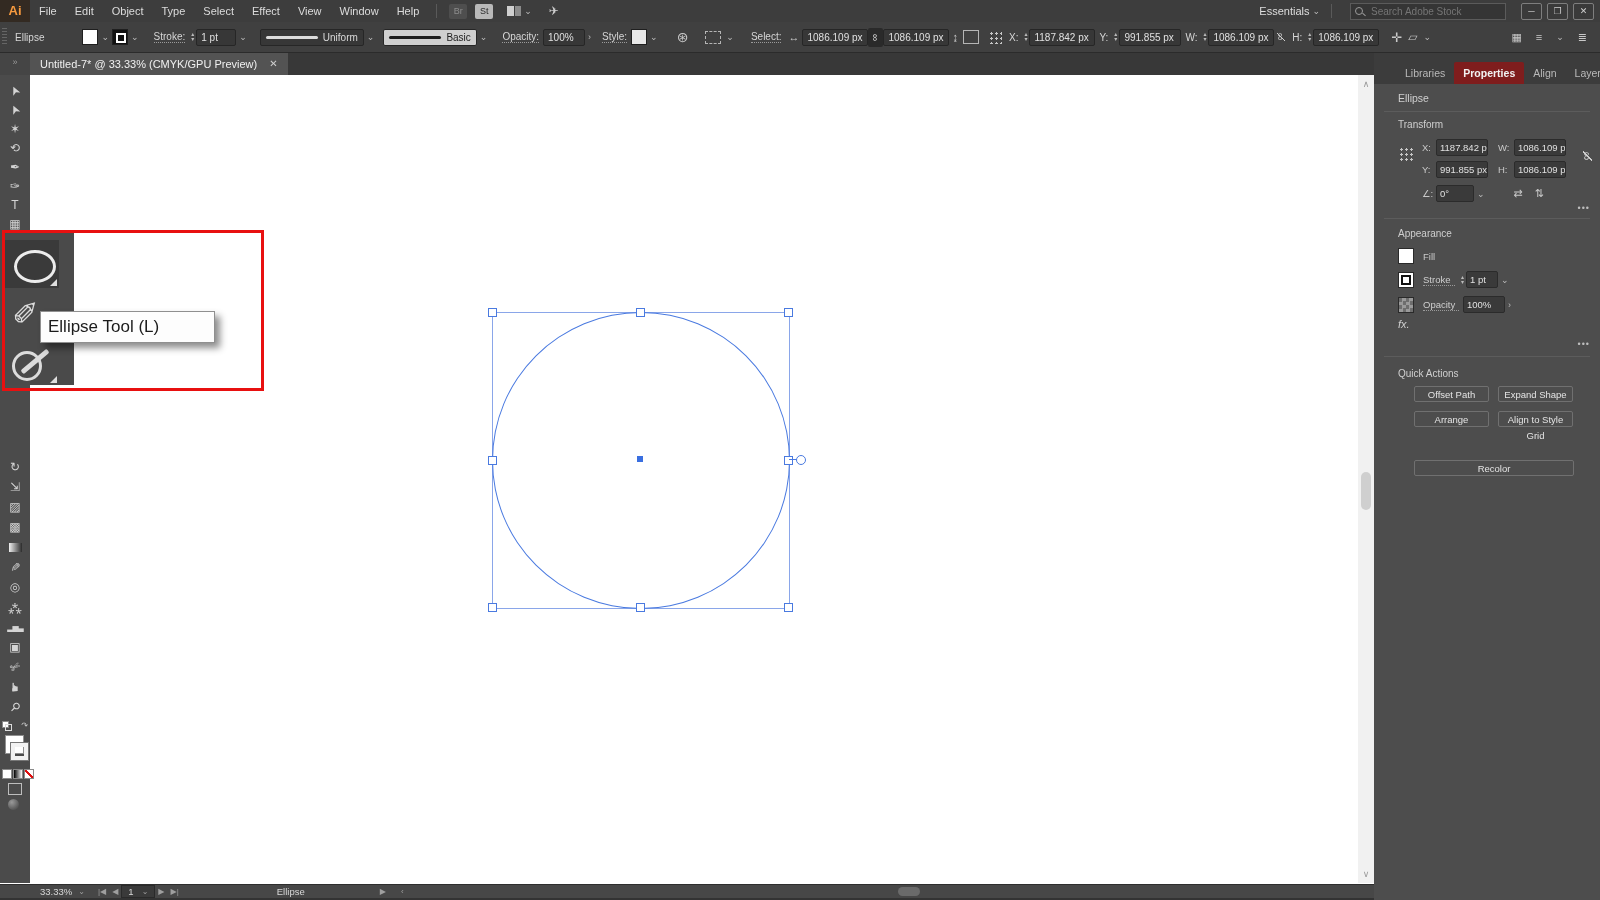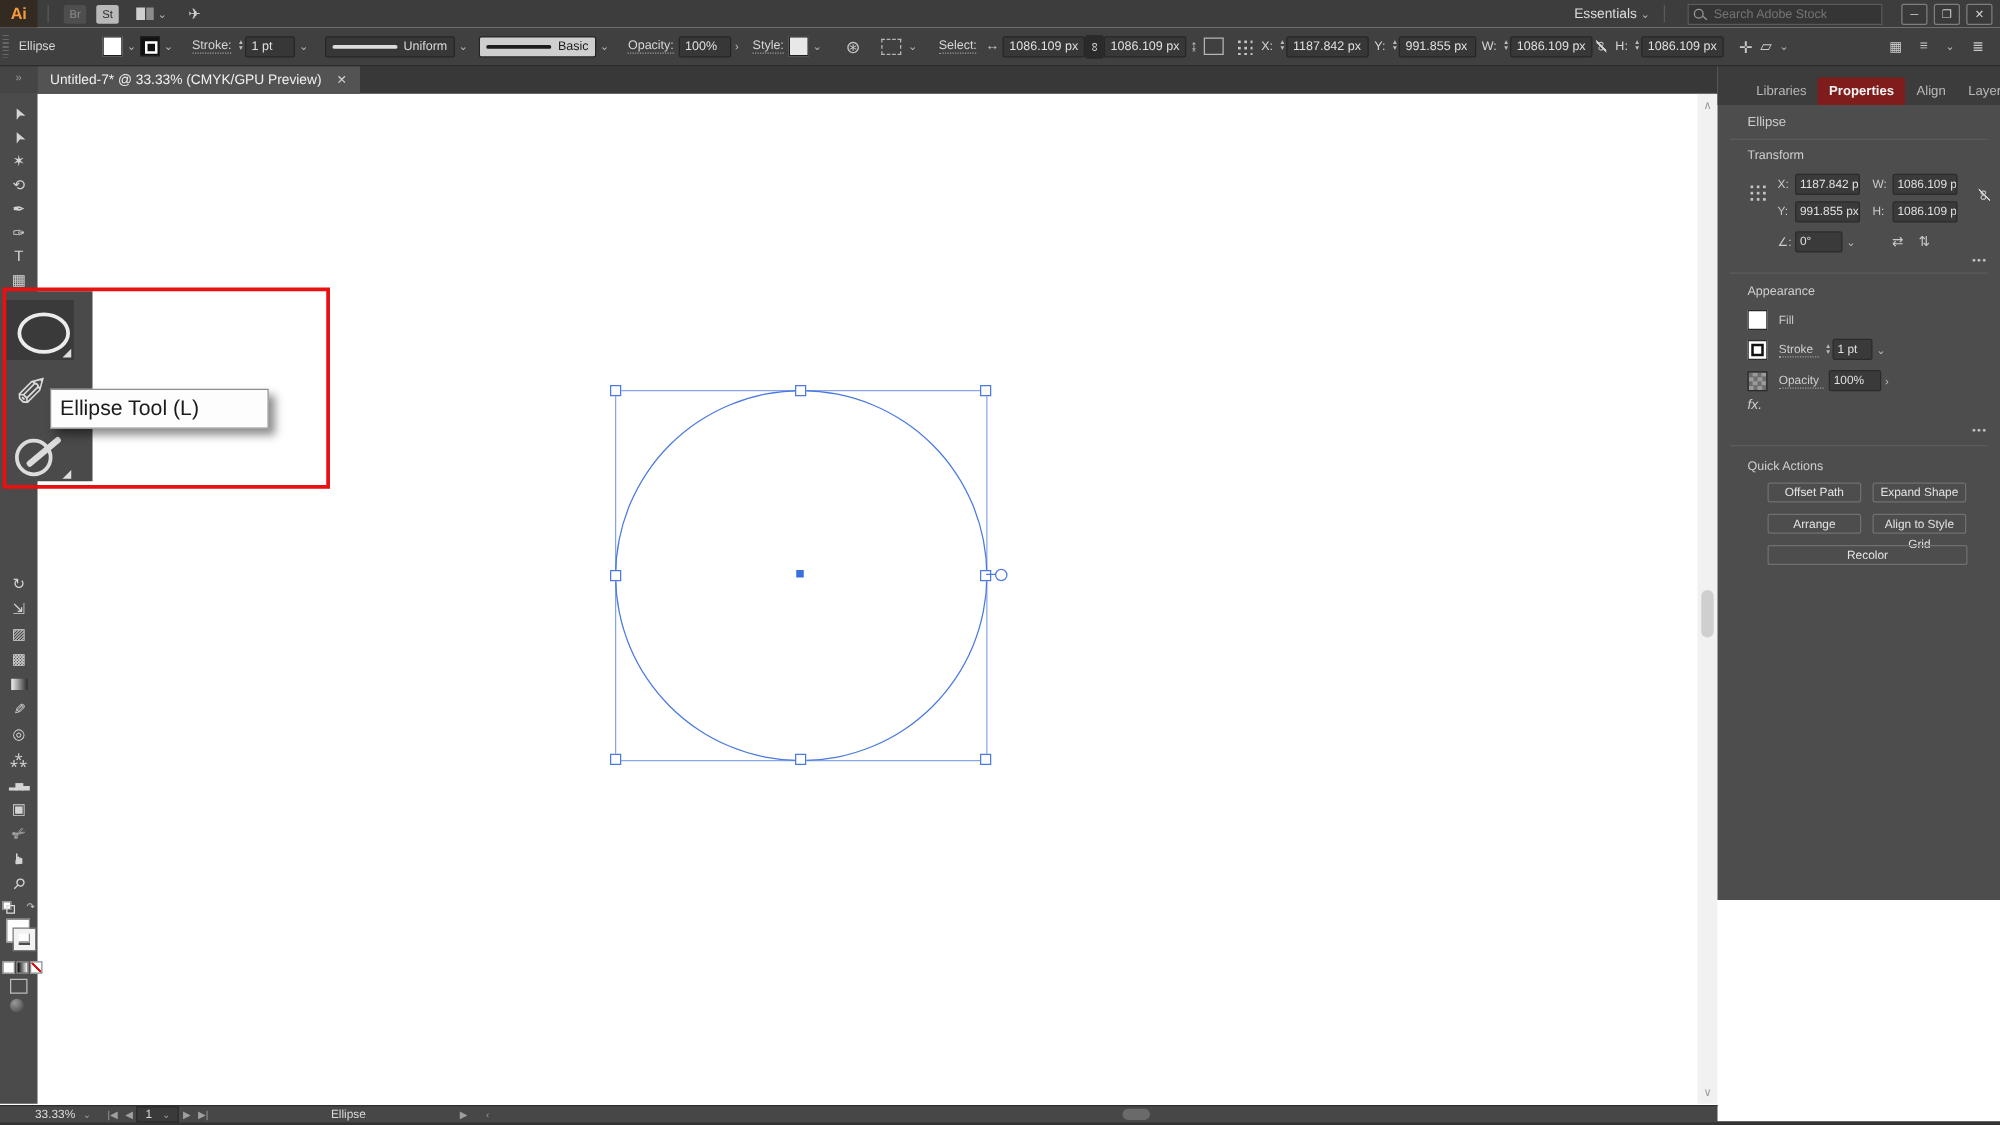--- a/index.html
+++ b/index.html
@@ -106,61 +106,73 @@
   .selcircle{position:absolute;left:492px;top:312px;width:296px;height:295px;border:1.5px solid #4a7ae0;border-radius:50%;z-index:5;}
   .handle{position:absolute;width:7px;height:7px;background:#fff;border:1px solid #4a7ae0;z-index:6;}
   .centerdot{position:absolute;left:637px;top:456px;width:6px;height:6px;background:#3a6fe0;z-index:6;}
   .widgetline{position:absolute;left:789px;top:459px;width:8px;height:1px;background:#4a7ae0;z-index:6;}
   .widgetcircle{position:absolute;left:796px;top:455px;width:8px;height:8px;border:1px solid #4a7ae0;border-radius:50%;background:#fff;z-index:6;}
   
   .vscroll{position:absolute;left:1358px;top:75px;width:16px;height:808px;background:#f1f1f1;z-index:8;}
   .vscroll .arr{position:absolute;left:0;width:16px;text-align:center;color:#9a9a9a;font-size:9px;}
   .vthumb{position:absolute;left:3px;top:397px;width:10px;height:38px;background:#cfcfcf;border-radius:5px;}
   
-  .panel{position:absolute;left:1374px;top:52px;width:226px;height:668px;background:#4d4d4d;z-index:20;font-size:10px;}
+  .panel{position:absolute;left:1374px;top:52px;width:226px;height:848px;background:#4d4d4d;z-index:20;font-size:10px;}
   .panel-tabs{position:absolute;left:0;top:0;width:226px;height:32px;background:#3c3c3c;display:flex;align-items:flex-end;padding-left:22px;box-sizing:border-box;}
   .ptab{padding:5px 9px;color:#b9b9b9;font-size:10.5px;}
   .ptab.active{background:#7f1d1d;color:#f2f2f2;font-weight:bold;border-radius:2px 2px 0 0;}
   .prow{position:absolute;left:24px;right:26px;display:flex;align-items:center;}
   .phead{color:#cfcfcf;}
   .pdiv{position:absolute;left:10px;right:10px;height:1px;background:#5c5c5c;}
   .pfield{background:#3a3a3a;border:1px solid #2b2b2b;border-radius:2px;color:#e0e0e0;
           padding:2px 3px;font-size:9.5px;white-space:nowrap;overflow:hidden;}
   .plabel{color:#c9c9c9;font-size:9.5px;}
   .pulabel{color:#cfcfcf;font-size:9.5px;border-bottom:1px dotted #9a9a9a;}
   .pmore{position:absolute;right:10px;color:#bdbdbd;letter-spacing:1px;font-size:9px;}
   .pswatch{width:14px;height:14px;border:1px solid #2a2a2a;background:#fff;margin-right:9px;}
   .pswatch.stroke2{position:relative;background:#fff;}
   .pswatch.stroke2::after{content:"";position:absolute;left:2px;top:2px;width:6px;height:6px;border:2px solid #111;}
   .pswatch.checker{background:conic-gradient(#9a9a9a 0 25%,#6e6e6e 0 50%,#9a9a9a 0 75%,#6e6e6e 0) 0 0/7px 7px;}
   .qbtn{border:1px solid #707070;border-radius:2px;color:#e4e4e4;font-size:9.5px;height:16px;line-height:16px;
         text-align:center;background:transparent;}
   .qa-grid{position:absolute;left:40px;right:26px;display:flex;flex-wrap:wrap;column-gap:9px;row-gap:9px;}
   .qa-grid .qbtn{width:calc(50% - 5px);box-sizing:border-box;}
-  .qa-grid .qbtn:last-child{width:100%;}
+  .qa-grid .qbtn:last-child{width:100%;margin-top:24px;}
   .panel-chain{position:absolute;right:0px;top:10px;color:#cfcfcf;font-size:12px;}
   .flipic{color:#c9c9c9;font-size:11px;margin-left:12px;}
   
   .statusbar{position:absolute;left:0;top:884px;width:1374px;height:13px;background:#474747;border-top:1px solid #2e2e2e;
              display:flex;align-items:center;font-size:9.5px;color:#d8d8d8;z-index:15;}
   .sb-item{margin:0 3px;}
   .sb-field{background:#3a3a3a;border:1px solid #2a2a2a;padding:0 6px;height:11px;line-height:11px;display:inline-flex;gap:8px;}
   .sb-arr{color:#9f9f9f;font-size:8px;margin:0 3px;}
   .hthumb{position:absolute;left:898px;top:2px;width:22px;height:9px;background:#6a6a6a;border-radius:5px;}
   .bottom-edge{position:absolute;left:0;top:897px;width:1600px;height:3px;background:#333;z-index:14;}
 </style>
 </head>
 <body>
 
 <div class="app">
 
   <div class="canvas"></div>
 
   <div class="menubar">
     <span class="logo">Ai</span>
+    <div class="menus">
+
+    <span class="menu-item">File</span>
+        <span class="menu-item">Edit</span>
+        <span class="menu-item">Object</span>
+        <span class="menu-item">Type</span>
+        <span class="menu-item">Select</span>
+        <span class="menu-item">Effect</span>
+        <span class="menu-item">View</span>
+        <span class="menu-item">Window</span>
+        <span class="menu-item">Help</span>
+      </div>
     <span class="vsep"></span>
     <span class="mini-btn br">Br</span>
     <span class="mini-btn st">St</span>
     <span class="ws-icon">
         <span class="ws-a"></span>
         <span class="ws-b"></span>
       </span>
     <span class="chev">⌄</span>
     <span class="share">✈</span>
     <div class="mb-right">
@@ -469,21 +481,21 @@
 
     <span class="qbtn">Offset Path</span>
         <span class="qbtn">Expand Shape</span>
         <span class="qbtn">Arrange</span>
         <span class="qbtn">Align to Style Grid</span>
         <span class="qbtn">Recolor</span>
       </div>
   </div>
 
   <div class="statusbar">
-    <span class="sb-item" style="margin-left:28px">33.33%</span>
+    <span class="sb-item" style="margin-left:40px">33.33%</span>
     <span class="sb-arr">⌄</span>
     <span class="sb-arr" style="margin-left:10px">|◀</span>
     <span class="sb-arr">◀</span>
     <span class="sb-field">
       <span>1</span>
       <span class="sb-arr" style="margin:0">⌄</span>
     </span>
     <span class="sb-arr">▶</span>
     <span class="sb-arr">▶|</span>
     <span class="sb-item" style="margin-left:95px">Ellipse</span>

